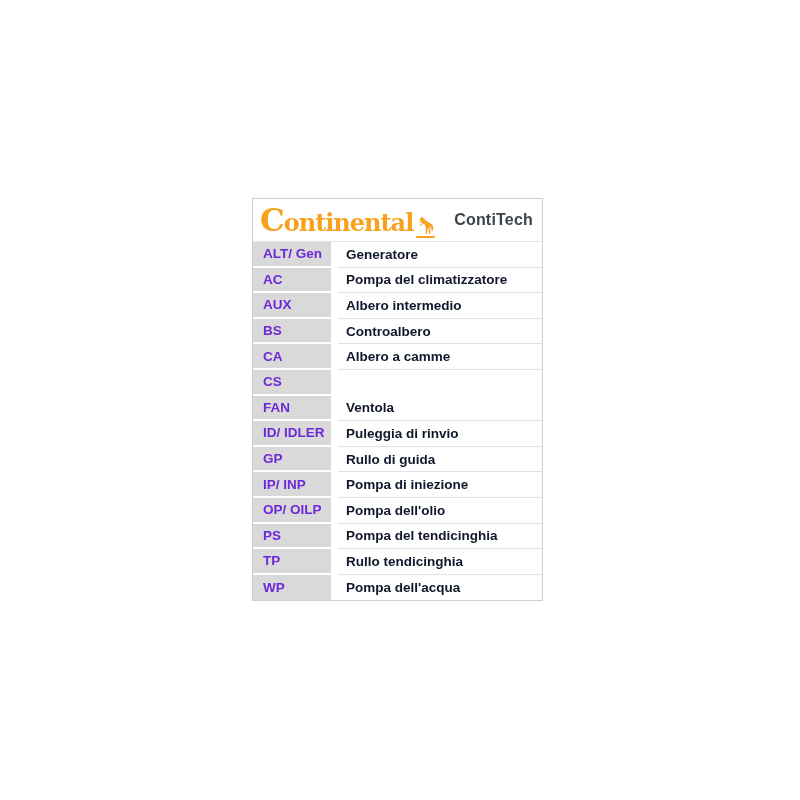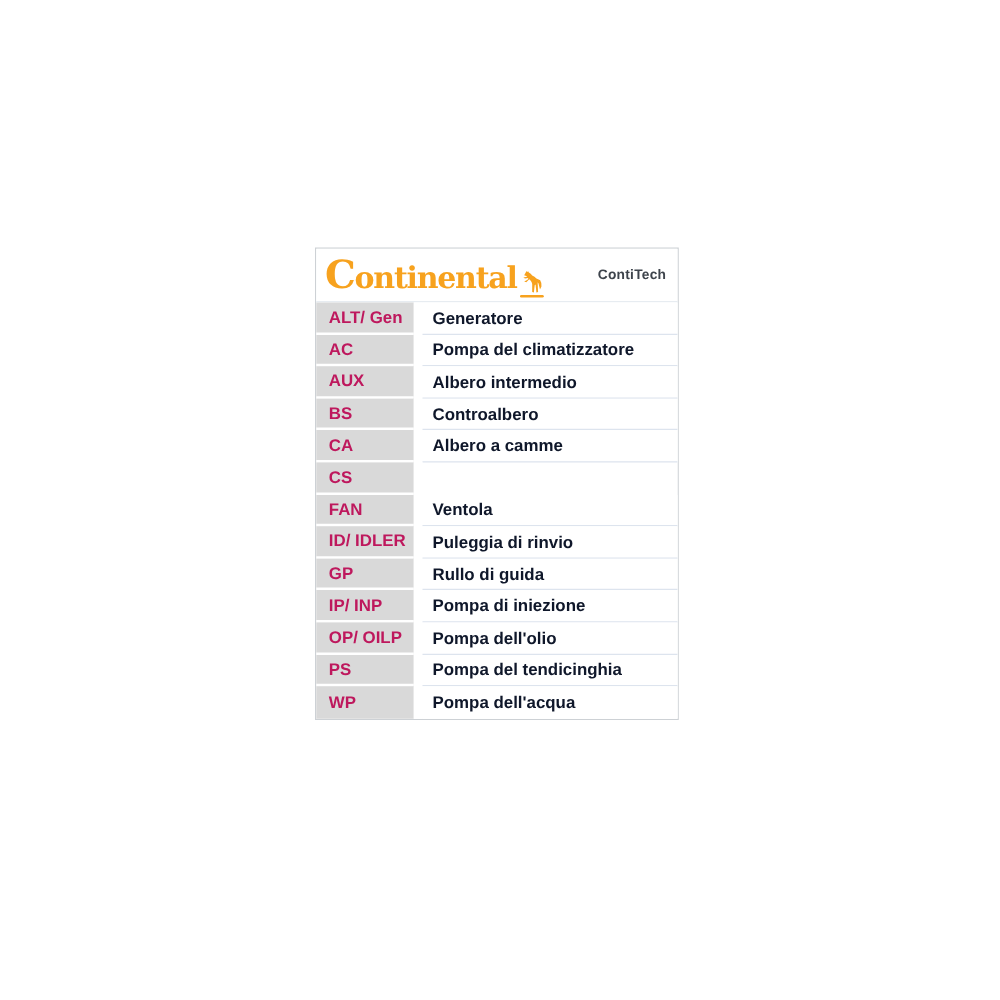--- a/index.html
+++ b/index.html
@@ -64,41 +64,41 @@
   }
   .horse-base {
     width: 19px;
     height: 2px;
     background: #f7a21e;
     margin-top: 1px;
     border-radius: 1px;
   }
   .contitech {
     font-weight: 700;
-    font-size: 11px;
+    font-size: 16px;
     color: #3e444c;
     letter-spacing: 0.2px;
   }
   .rows { background: #ffffff; }
   .row {
     display: flex;
     height: 25.6px;
     box-sizing: border-box;
   }
   .abbr {
     width: 78px;
     box-sizing: border-box;
     background: #d9d9d9;
     border-bottom: 2px solid #ffffff;
     display: flex;
     align-items: center;
     padding-left: 10px;
     font-weight: 700;
     font-size: 13.5px;
-    color: #be185d;
+    color: #6d28d9;
     white-space: nowrap;
   }
   .gap {
     width: 7px;
     background: #ffffff;
   }
   .desc {
     flex: 1;
     box-sizing: border-box;
     background: #ffffff;
@@ -206,20 +206,25 @@
           <div class="gap"></div>
           <div class="desc">Pompa dell'olio</div>
         </div>
 
         <div class="row">
           <div class="abbr">PS</div>
           <div class="gap"></div>
           <div class="desc">Pompa del tendicinghia</div>
         </div>
 
+        <div class="row">
+          <div class="abbr">TP</div>
+          <div class="gap"></div>
+          <div class="desc">Rullo tendicinghia</div>
+        </div>
 
         <div class="row">
           <div class="abbr">WP</div>
           <div class="gap"></div>
           <div class="desc">Pompa dell'acqua</div>
         </div>
       </div>
 
   </div>
 </div>

